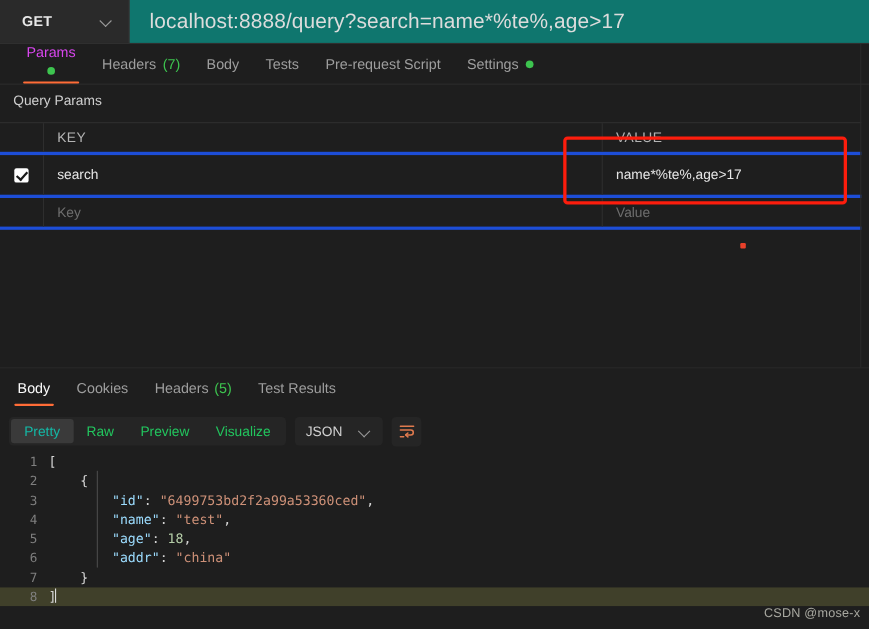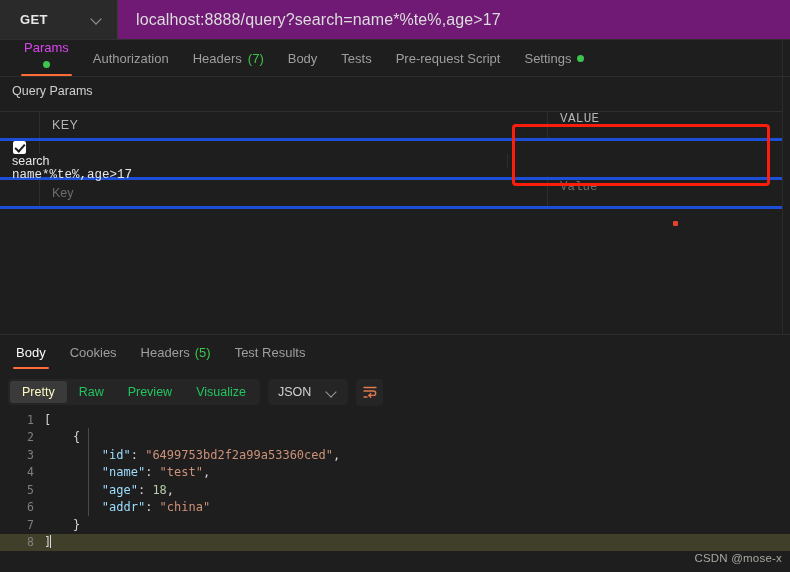--- a/index.html
+++ b/index.html
@@ -29,21 +29,21 @@
     width: 11px; height: 11px; position: relative; display: inline-block;
   }
   .chev::after {
     content: ""; position: absolute; left: 0; top: 1px;
     width: 7px; height: 7px;
     border-right: 1.4px solid #9a9a9a; border-bottom: 1.4px solid #9a9a9a;
     transform: rotate(45deg);
   }
   .url-input {
     flex: 1; display: flex; align-items: center; padding-left: 18px;
-    color: #dcdcdc; font-size: 16px; background: #701a75; letter-spacing: .1px;
+    color: #dcdcdc; font-size: 19px; background: #0f766e; letter-spacing: .1px;
   }
 
   
   .req-tabs {
     position: absolute; left: 0; top: 40px; width: 790px; height: 37px;
     display: flex; align-items: flex-end;
     background: #1e1e1e;
     border-bottom: 1px solid #2c2c2c;
     padding-left: 12px;
   }
@@ -63,30 +63,30 @@
   
   .qp-title {
     position: absolute; left: 12px; top: 84px;
     color: #cfcfcf; font-size: 12.5px;
   }
   .params-table {
     position: absolute; left: 0; top: 111px; width: 783px;
     border-top: 1px solid #2e2e2e;
   }
   .p-row { display: flex; height: 29px; border-bottom: 3px solid #1d4ed8; }
-  .p-row.tall { height: 39px; flex-direction: column; }
+  .p-row.tall { height: 39px; }
   .p-check {
     width: 40px; flex: none; border-right: 1px solid #2e2e2e;
     display: flex; align-items: center; justify-content: center;
   }
   .p-key {
     width: 508px; flex: none; border-right: 1px solid #2e2e2e;
     display: flex; align-items: center; padding-left: 12px;
   }
-  .p-val { flex: 1; display: flex; padding-left: 12px; font-family: Liberation Mono, monospace; }
+  .p-val { flex: 1; display: flex; align-items: center; padding-left: 12px; }
   .hdr-text { color: #b4b4b4; font-size: 12.5px; letter-spacing: .4px; }
   .cell-text { color: #e6e6e6; font-size: 12.5px; }
   .cell-ph { color: #6e6e6e; font-size: 12.5px; }
 
   .cbox {
     width: 13px; height: 13px; background: #ffffff; border-radius: 2px;
     position: relative;
   }
   .cbox::after {
     content: ""; position: absolute; left: 4px; top: 1px;
@@ -140,21 +140,21 @@
     display: flex; align-items: center; padding-left: 8px; gap: 8px;
   }
   .seg-group {
     display: flex; align-items: center; background: #252525;
     border-radius: 4px; height: 26px; padding: 2px;
   }
   .seg {
     display: flex; align-items: center; height: 22px; padding: 0 12px;
     color: #22c55e; font-size: 12.5px; border-radius: 3px;
   }
-  .seg.active { background: #3a3a3a; color: #fef9c3; }
+  .seg.active { background: #3a3a3a; color: #14b8a6; }
   .fmt-select {
     display: flex; align-items: center; justify-content: space-between; gap: 16px;
     background: #252525; border-radius: 4px; height: 26px; padding: 0 10px;
     color: #d2d2d2; font-size: 12.5px; min-width: 78px; text-align: right;
   }
   .wrap-btn {
     width: 27px; height: 27px; background: #252525; border-radius: 4px;
     display: flex; align-items: center; justify-content: center;
   }
 
@@ -202,23 +202,20 @@
     </div>
     <div class="url-input">localhost:8888/query?search=name*%te%,age&gt;17</div>
   </div>
 
   <div class="req-tabs">
     <div class="req-tab active">
       <span>Params</span>
       <span class="dot-green"></span>
     </div>
     <div class="req-tab">
-      <span>Authorization</span>
-    </div>
-    <div class="req-tab">
       <span>Headers</span>
       <span class="count-green">(7)</span>
     </div>
     <div class="req-tab">
       <span>Body</span>
     </div>
     <div class="req-tab">
       <span>Tests</span>
     </div>
     <div class="req-tab">

